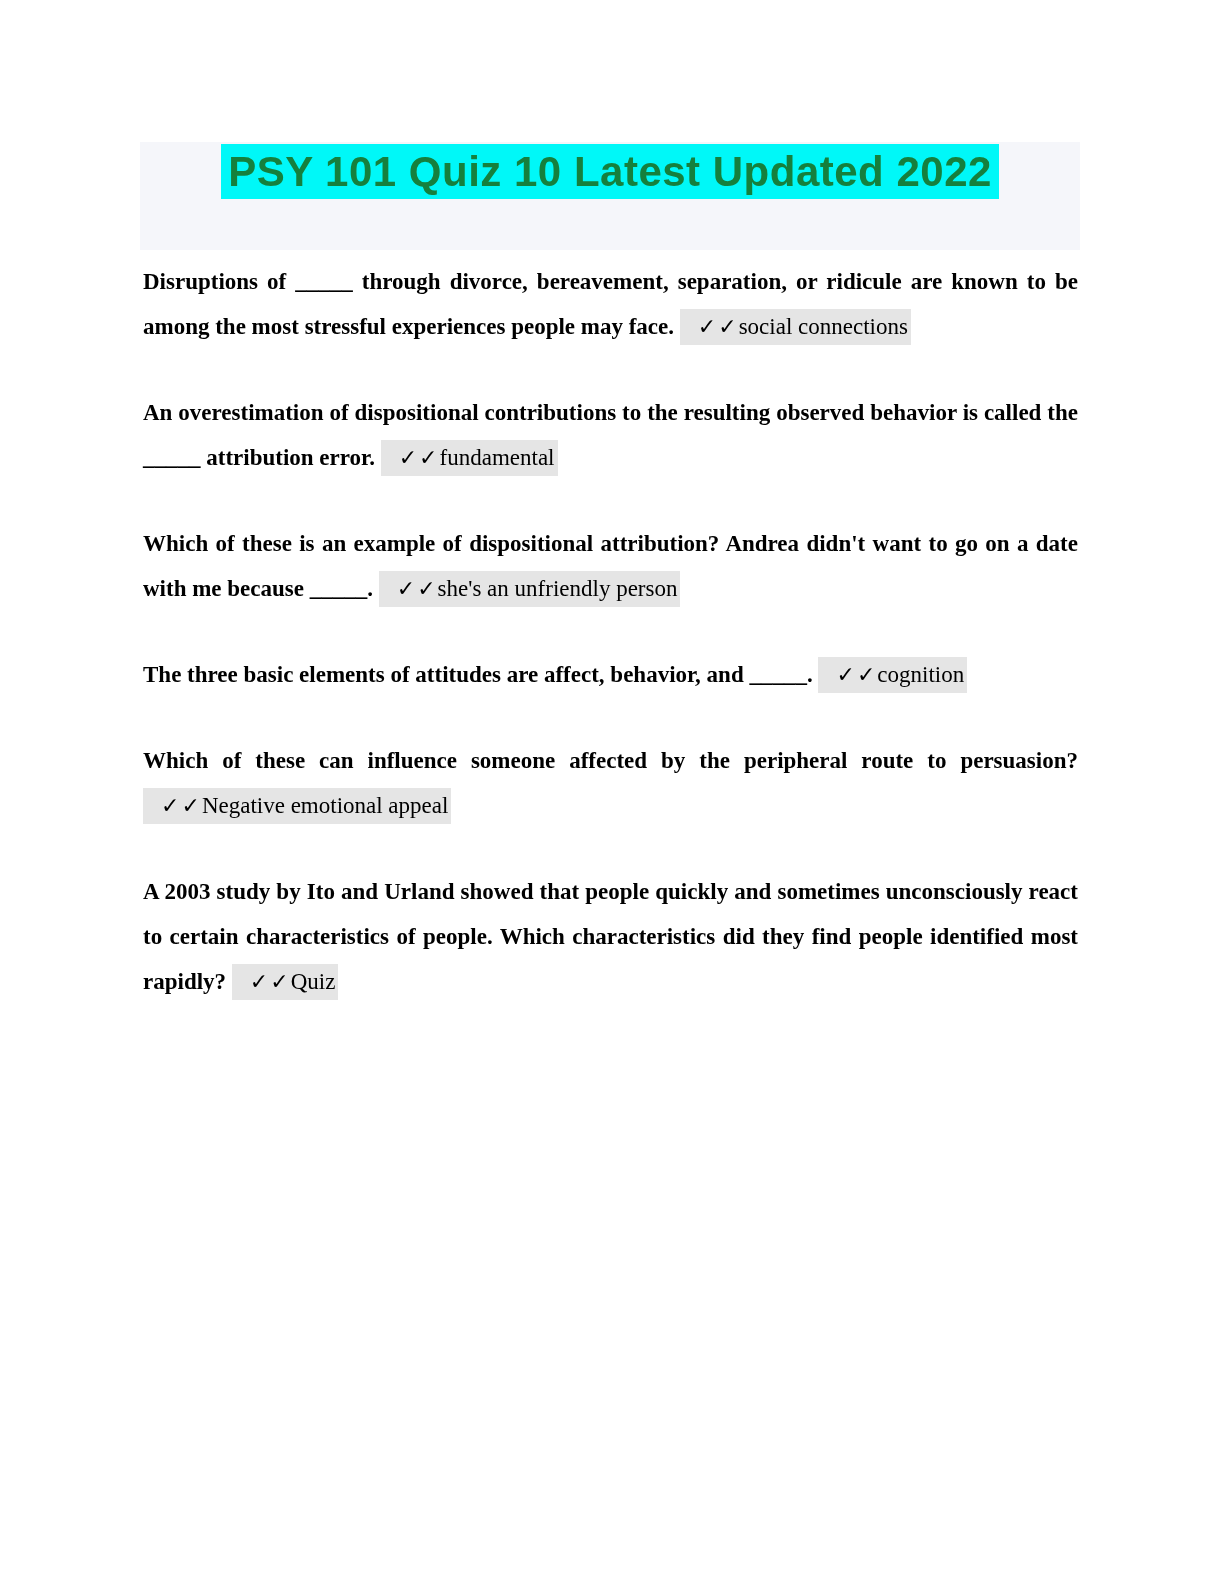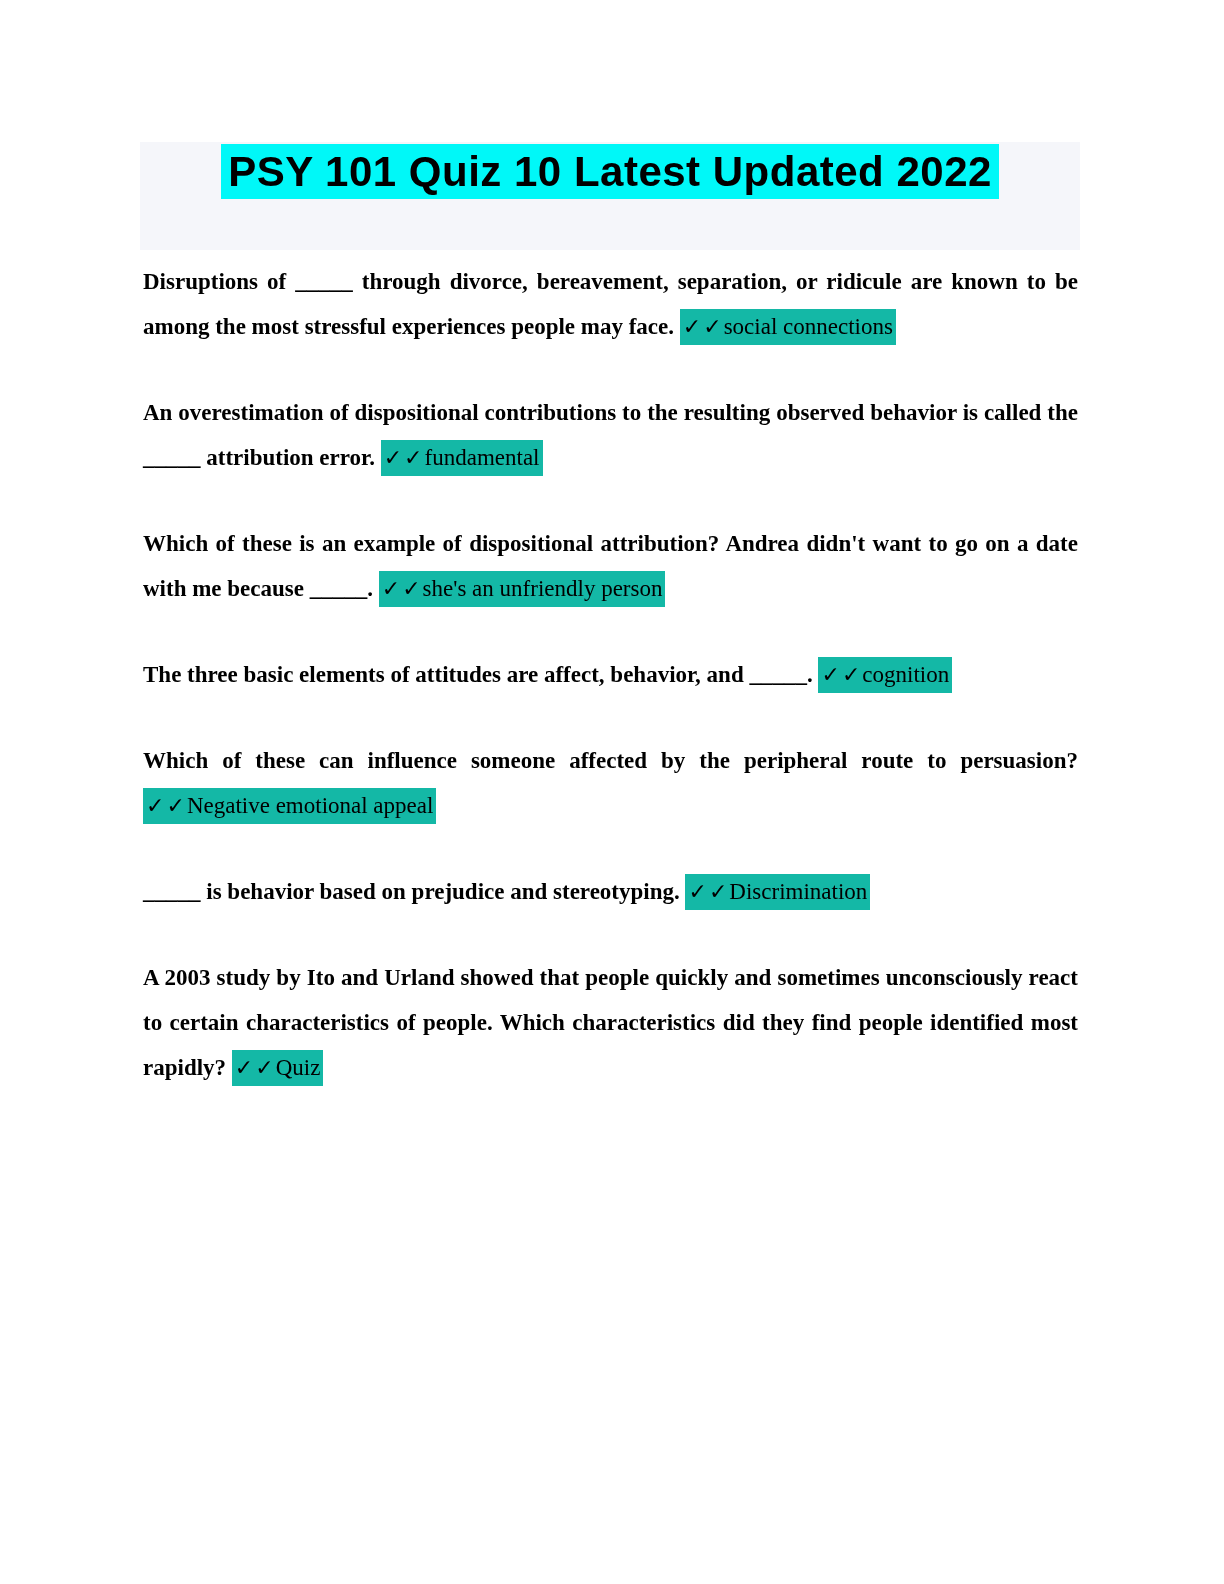--- a/index.html
+++ b/index.html
@@ -23,21 +23,21 @@
     background: #f5f6fa;
     padding: 3px 10px 52px 10px;
     text-align: center;
   }
 
   .doc-title {
     font-family: "Liberation Sans", sans-serif;
     font-weight: bold;
     font-size: 42px;
     line-height: 53px;
-    color: #000000;
+    color: #15803d;
     letter-spacing: 0.5px;
   }
 
   .title-line {
     display: block;
   }
 
   .title-hl {
     display: inline;
     background: #00f8f8;
@@ -56,22 +56,22 @@
     font-family: "Liberation Serif", serif;
     font-size: 23px;
     line-height: 45px;
     text-align: justify;
     color: #000000;
     font-weight: bold;
     margin: 0 0 41px 0;
   }
 
   .answer-hl {
-    background: #14b8a6;
-    padding: 5px 3px 6px 3px;
+    background: #e5e5e5;
+    padding: 5px 3px 6px 18px;
     -webkit-box-decoration-break: clone;
     box-decoration-break: clone;
   }
 
   .checks {
     font-weight: bold;
     font-family: "DejaVu Sans", sans-serif;
     font-size: 22px;
     letter-spacing: 2px;
   }
@@ -103,20 +103,18 @@
       <span class="answer-hl"><span class="checks">✓✓</span><span class="answer-text">she's an unfriendly person</span></span></p>
 
 
     <p class="qa"><span>The three basic elements of attitudes are affect, behavior, and _____.</span>
       <span class="answer-hl"><span class="checks">✓✓</span><span class="answer-text">cognition</span></span></p>
 
 
     <p class="qa"><span>Which of these can influence someone affected by the peripheral route to persuasion?</span>
       <span class="answer-hl"><span class="checks">✓✓</span><span class="answer-text">Negative emotional appeal</span></span></p>
 
-    <p class="qa"><span>_____ is behavior based on prejudice and stereotyping.</span>
-      <span class="answer-hl"><span class="checks">✓✓</span><span class="answer-text">Discrimination</span></span></p>
 
     <p class="qa"><span>A 2003 study by Ito and Urland showed that people quickly and sometimes unconsciously react to certain characteristics of people. Which characteristics did they find people identified most rapidly?</span>
       <span class="answer-hl"><span class="checks">✓✓</span><span class="answer-text">Quiz</span></span></p>
 
   </div>
 </div>
 
 </body></html>

